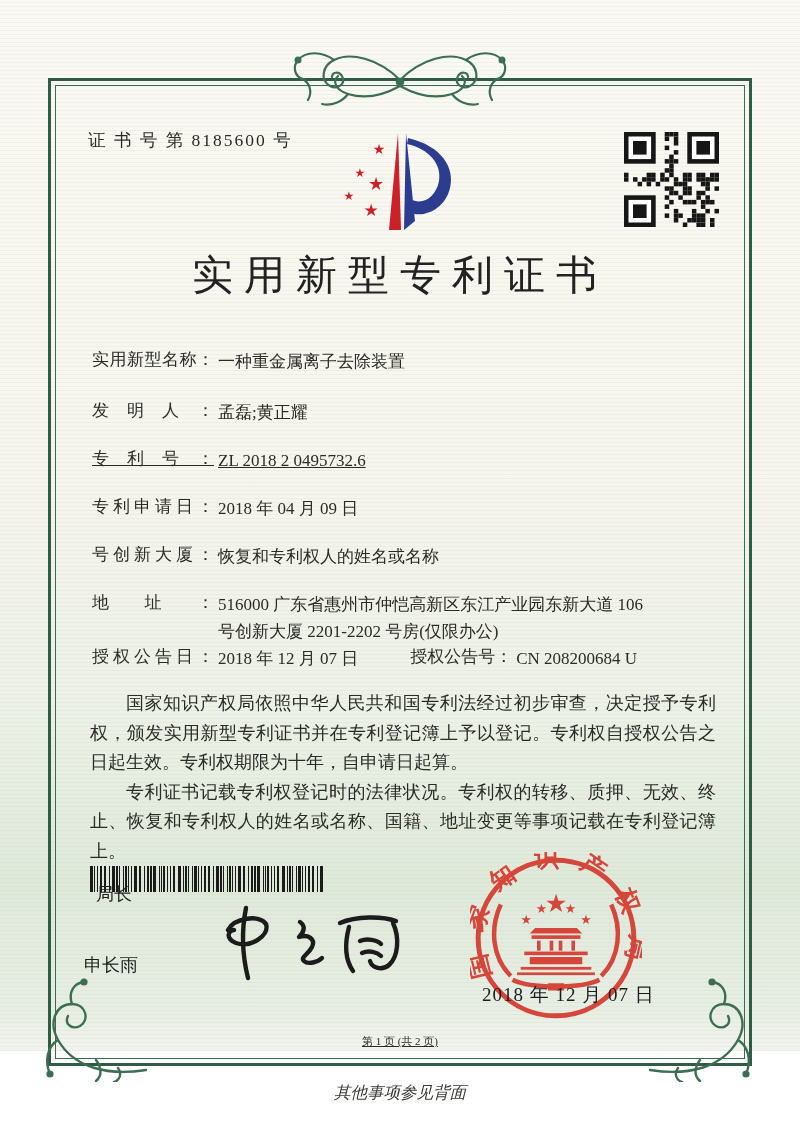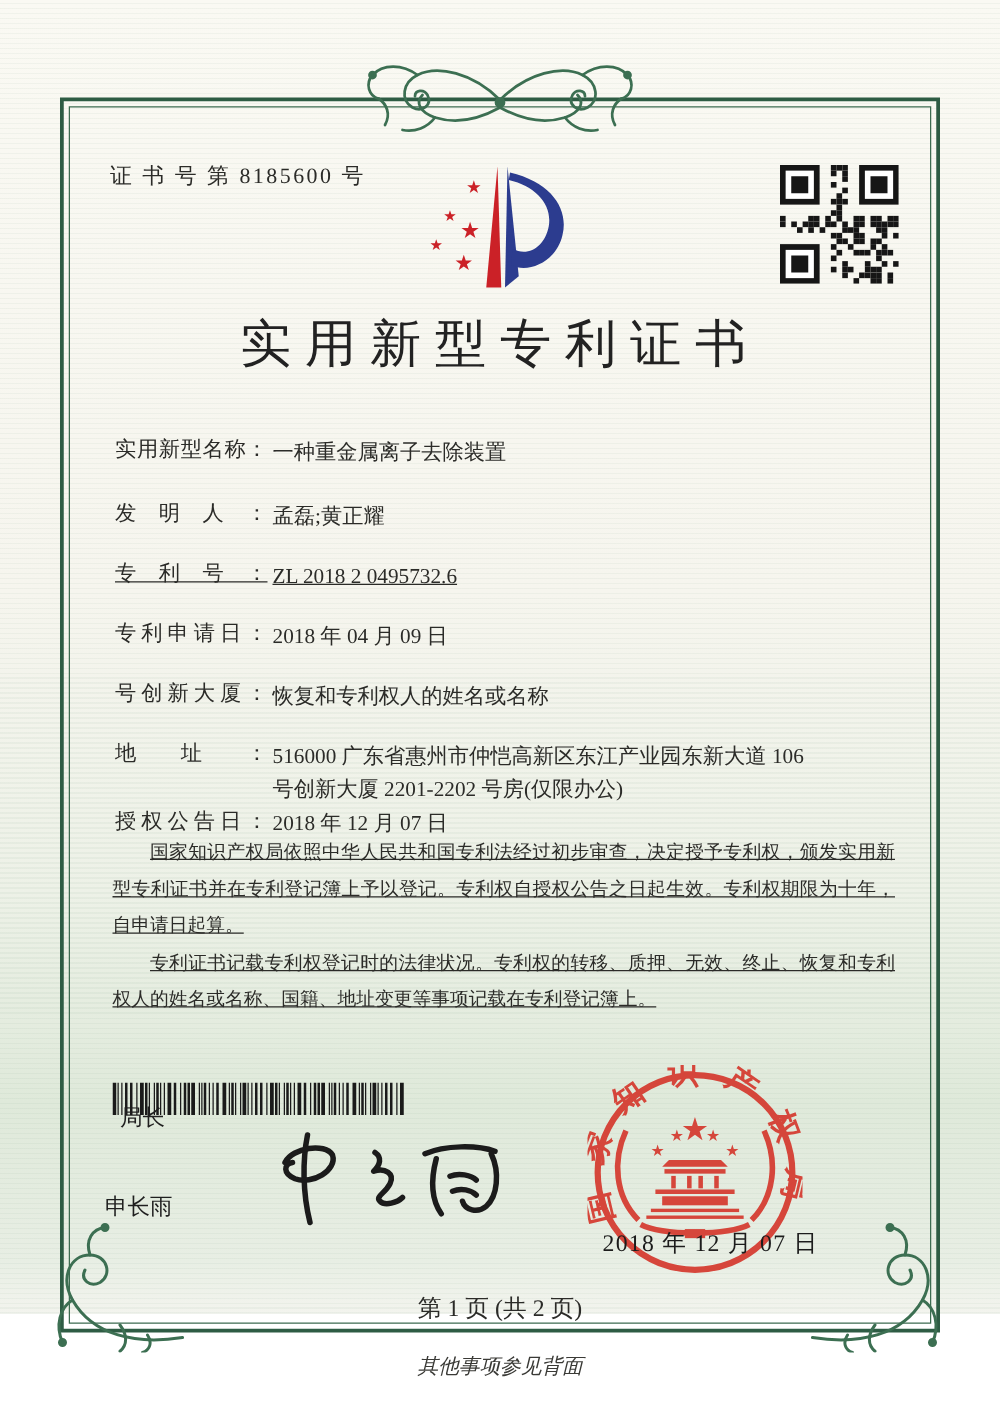--- a/index.html
+++ b/index.html
@@ -22,34 +22,34 @@
   .title{position:absolute;left:0;top:248px;width:100%;text-align:center;
          font-size:41px;font-weight:normal;letter-spacing:11px;color:#222;}
   
   .frow{position:absolute;left:92px;right:86px;font-size:17px;display:flex;align-items:flex-start;}
   .flabel{display:inline-block;width:122px;flex:0 0 122px;
           text-align:justify;text-align-last:justify;white-space:nowrap;}
   .fval{margin-left:4px;line-height:27px;}
   .grant-pair{display:flex;}
   .grant-no-label{margin-left:52px;white-space:nowrap;}
   
-  .paras{position:absolute;left:90px;right:84px;top:668px;
-         font-size:15px;line-height:29.5px;text-align:justify;text-decoration:underline;}
+  .paras{position:absolute;left:90px;right:84px;top:689px;
+         font-size:18px;line-height:29.5px;text-align:justify;}
   .paras p{margin:0;text-indent:2em;}
   
   .barcode{position:absolute;left:90px;top:866px;width:238px;height:26px;}
   .signer-title{position:absolute;left:96px;top:882px;font-size:18px;
         font-family:"Liberation Sans","DejaVu Sans",sans-serif;color:#1f1f1f;}
   .signer-name{position:absolute;left:84px;top:953px;font-size:18px;
         font-family:"Liberation Sans","DejaVu Sans",sans-serif;color:#1f1f1f;}
   .signature{position:absolute;left:212px;top:900px;width:200px;height:88px;}
   .seal{position:absolute;left:470px;top:852px;width:172px;height:172px;opacity:.93;}
   .seal-date{position:absolute;left:482px;top:982px;font-size:19px;letter-spacing:1px;
              color:#1c1c1c;z-index:4;}
-  .page-footer{position:absolute;left:0;top:1034px;width:100%;text-align:center;font-size:19px;}
+  .page-footer{position:absolute;left:0;top:1034px;width:100%;text-align:center;font-size:11px;text-decoration:underline;}
   .back-note{position:absolute;left:0;top:1082px;width:100%;text-align:center;
              font-size:16.5px;font-style:italic;color:#3a3a36;}
 </style>
 </head>
 <body>
 
 <div id="page">
 
   <div class="frame">
     <div class="frame-inner"></div>
@@ -242,20 +242,24 @@
     <span class="fval">
       <div>516000 广东省惠州市仲恺高新区东江产业园东新大道 106</div>
       <div>号创新大厦 2201-2202 号房(仅限办公)</div>
     </span>
   </div>
   <div class="frow" style="top:645px;">
     <span class="grant-pair">
       <span class="flabel">授权公告日：</span>
       <span class="fval">2018 年 12 月 07 日</span>
     </span>
+    <span class="grant-pair grant-no-label">
+      <span>授权公告号：</span>
+      <span class="fval">CN 208200684 U</span>
+    </span>
   </div>
 
   <div class="paras">
     <p>国家知识产权局依照中华人民共和国专利法经过初步审查，决定授予专利权，颁发实用新型专利证书并在专利登记簿上予以登记。专利权自授权公告之日起生效。专利权期限为十年，自申请日起算。</p>
     <p>专利证书记载专利权登记时的法律状况。专利权的转移、质押、无效、终止、恢复和专利权人的姓名或名称、国籍、地址变更等事项记载在专利登记簿上。</p>
   </div>
 
   <div class="barcode"><svg width="238" height="26" viewBox="0 0 238 26" fill="#1a1a1a">
         <rect x="0" y="0" width="3" height="26"></rect>
         <rect x="4" y="0" width="1" height="26"></rect>

